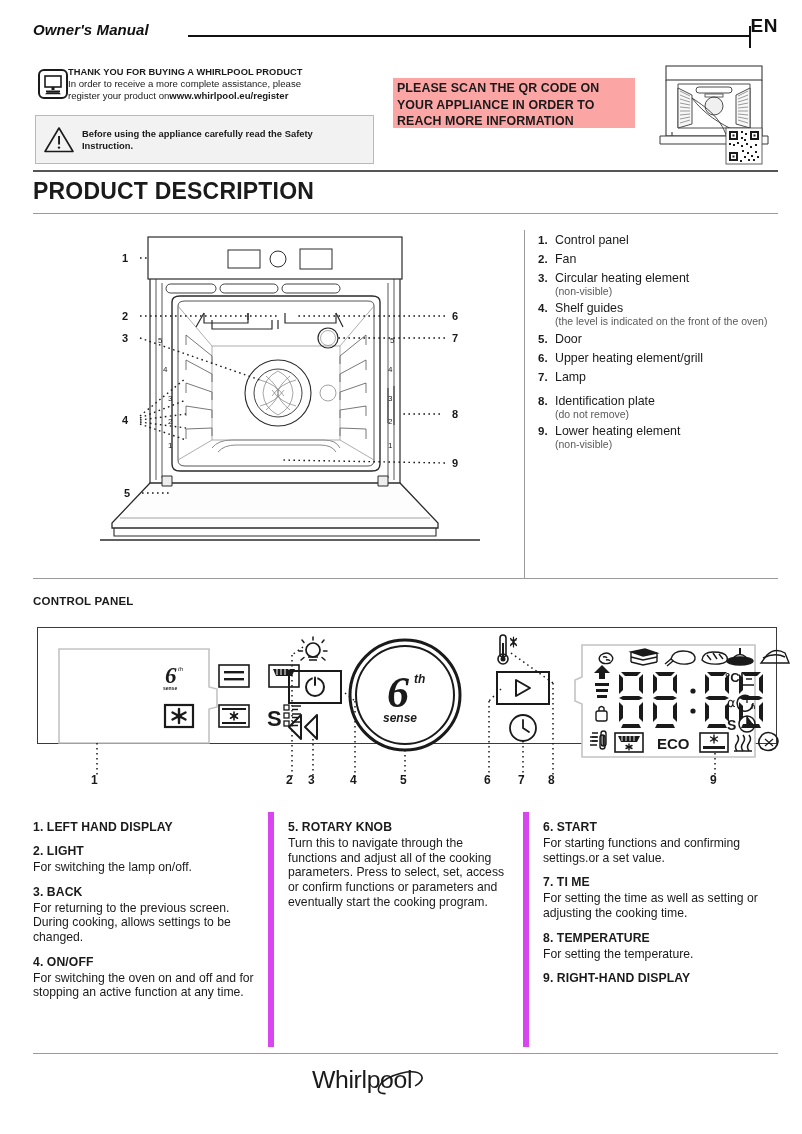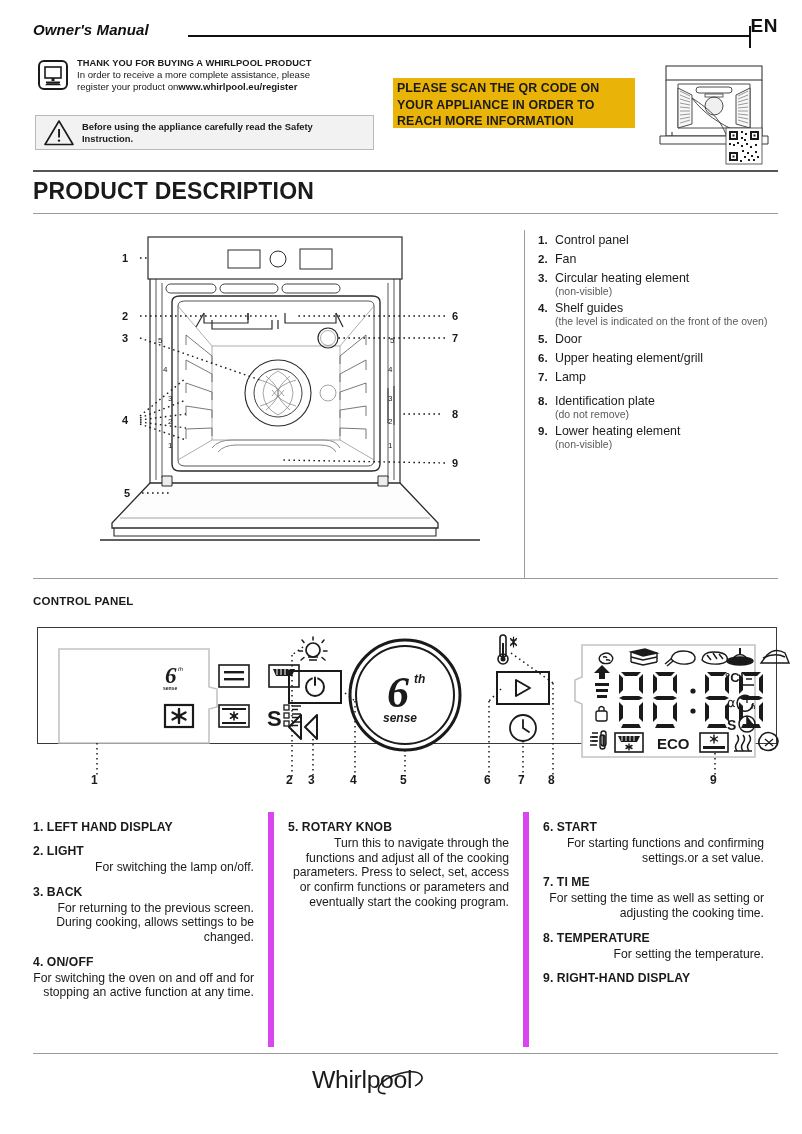--- a/index.html
+++ b/index.html
@@ -27,40 +27,40 @@
   }
   .header-tick {
     position:absolute; left: 716px; top: 8px; width: 2px; height: 22px; background:#111;
   }
   .lang-code {
     position:absolute; right: 0px; top: -3px;
     font-size: 19px; font-weight: bold; letter-spacing: .5px; color:#111;padding-left:43px;
   }
 
   
-  .thankyou { position:absolute; left:38px; top:58px; width: 340px; display:flex; gap:9px; }
+  .thankyou { position:absolute; left:38px; top:67px; width: 340px; display:flex; }
   .monitor-icon { width:30px; height:30px; flex:0 0 30px; margin-top:2px; }
   .ty-text { line-height: 1.22; }
   .ty-title { font-size: 9.3px; font-weight: bold; letter-spacing:.05px; }
   .ty-line { font-size: 9.6px; }
   .ty-line b { font-weight: bold; }
 
   
   .safety {
-    position:absolute; left:35px; top:115px; width:339px; height:35px;
+    position:absolute; left:35px; top:115px; width:339px; height:49px;
     background:#f2f2f2; border:1px solid #b9b9b9;
     display:flex; align-items:center; gap:8px; padding: 0 8px;
   }
   .warn-icon { width:30px; height:27px; flex:0 0 30px; }
   .safety-text { font-size: 9.4px; font-weight:bold; line-height:1.25; }
 
   
   .qr-callout {
     position:absolute; left:393px; top:78px; width:242px; height:50px;
-    background:#eab308; padding: 2px 4px;
+    background:#fca5a5; padding: 2px 4px;
   }
   .qr-callout .l {
     font-size: 12.4px; font-weight: bold; line-height: 1.34; letter-spacing: .1px;
   }
   .qr-oven { position:absolute; left:652px; top:62px; width:124px; height:104px; }
 
   
   .sec-rule-top { position:absolute; left:33px; top:170px; width:745px; height:2px; background:#555; }
   .sec-title { position:absolute; left:33px; top:178px; font-size:23px; font-weight:bold; letter-spacing:.2px;text-align:center; }
   .sec-rule-bot { position:absolute; left:33px; top:213px; width:745px; height:1px; background:#9a9a9a; }
@@ -87,21 +87,21 @@
   .cp-canvas { position:absolute; left:37px; top:627px; width:740px; height:180px; }
   .cp-numbers { position:absolute; left:37px; top:773px; width:740px; height:20px; }
   .cp-num { position:absolute; font-size:12px; font-weight:bold; }
 
   
   .cols { position:absolute; left:33px; top:812px; width:745px; height:235px; display:flex; }
   .col { flex:1 1 0; padding-right:14px; }
   .col2, .col3 { border-left:6px solid #d946ef; padding-left:14px; }
   .d-head { font-size:12.2px; font-weight:bold; margin: 10px 0 2px 0; letter-spacing:.1px; }
   .d-head:first-child { margin-top:8px; }
-  .d-body { font-size:12.2px; line-height:1.2;text-align:right; }
+  .d-body { font-size:12.2px; line-height:1.2; }
 
   .foot-rule { position:absolute; left:33px; top:1053px; width:745px; height:1px; background:#9a9a9a; }
   .brand { position:absolute; left:0; top:1063px; width:802px; text-align:center; }
 
   svg { display:block; overflow:visible; }
 </style>
 </head>
 <body>
 
 <div class="page">

